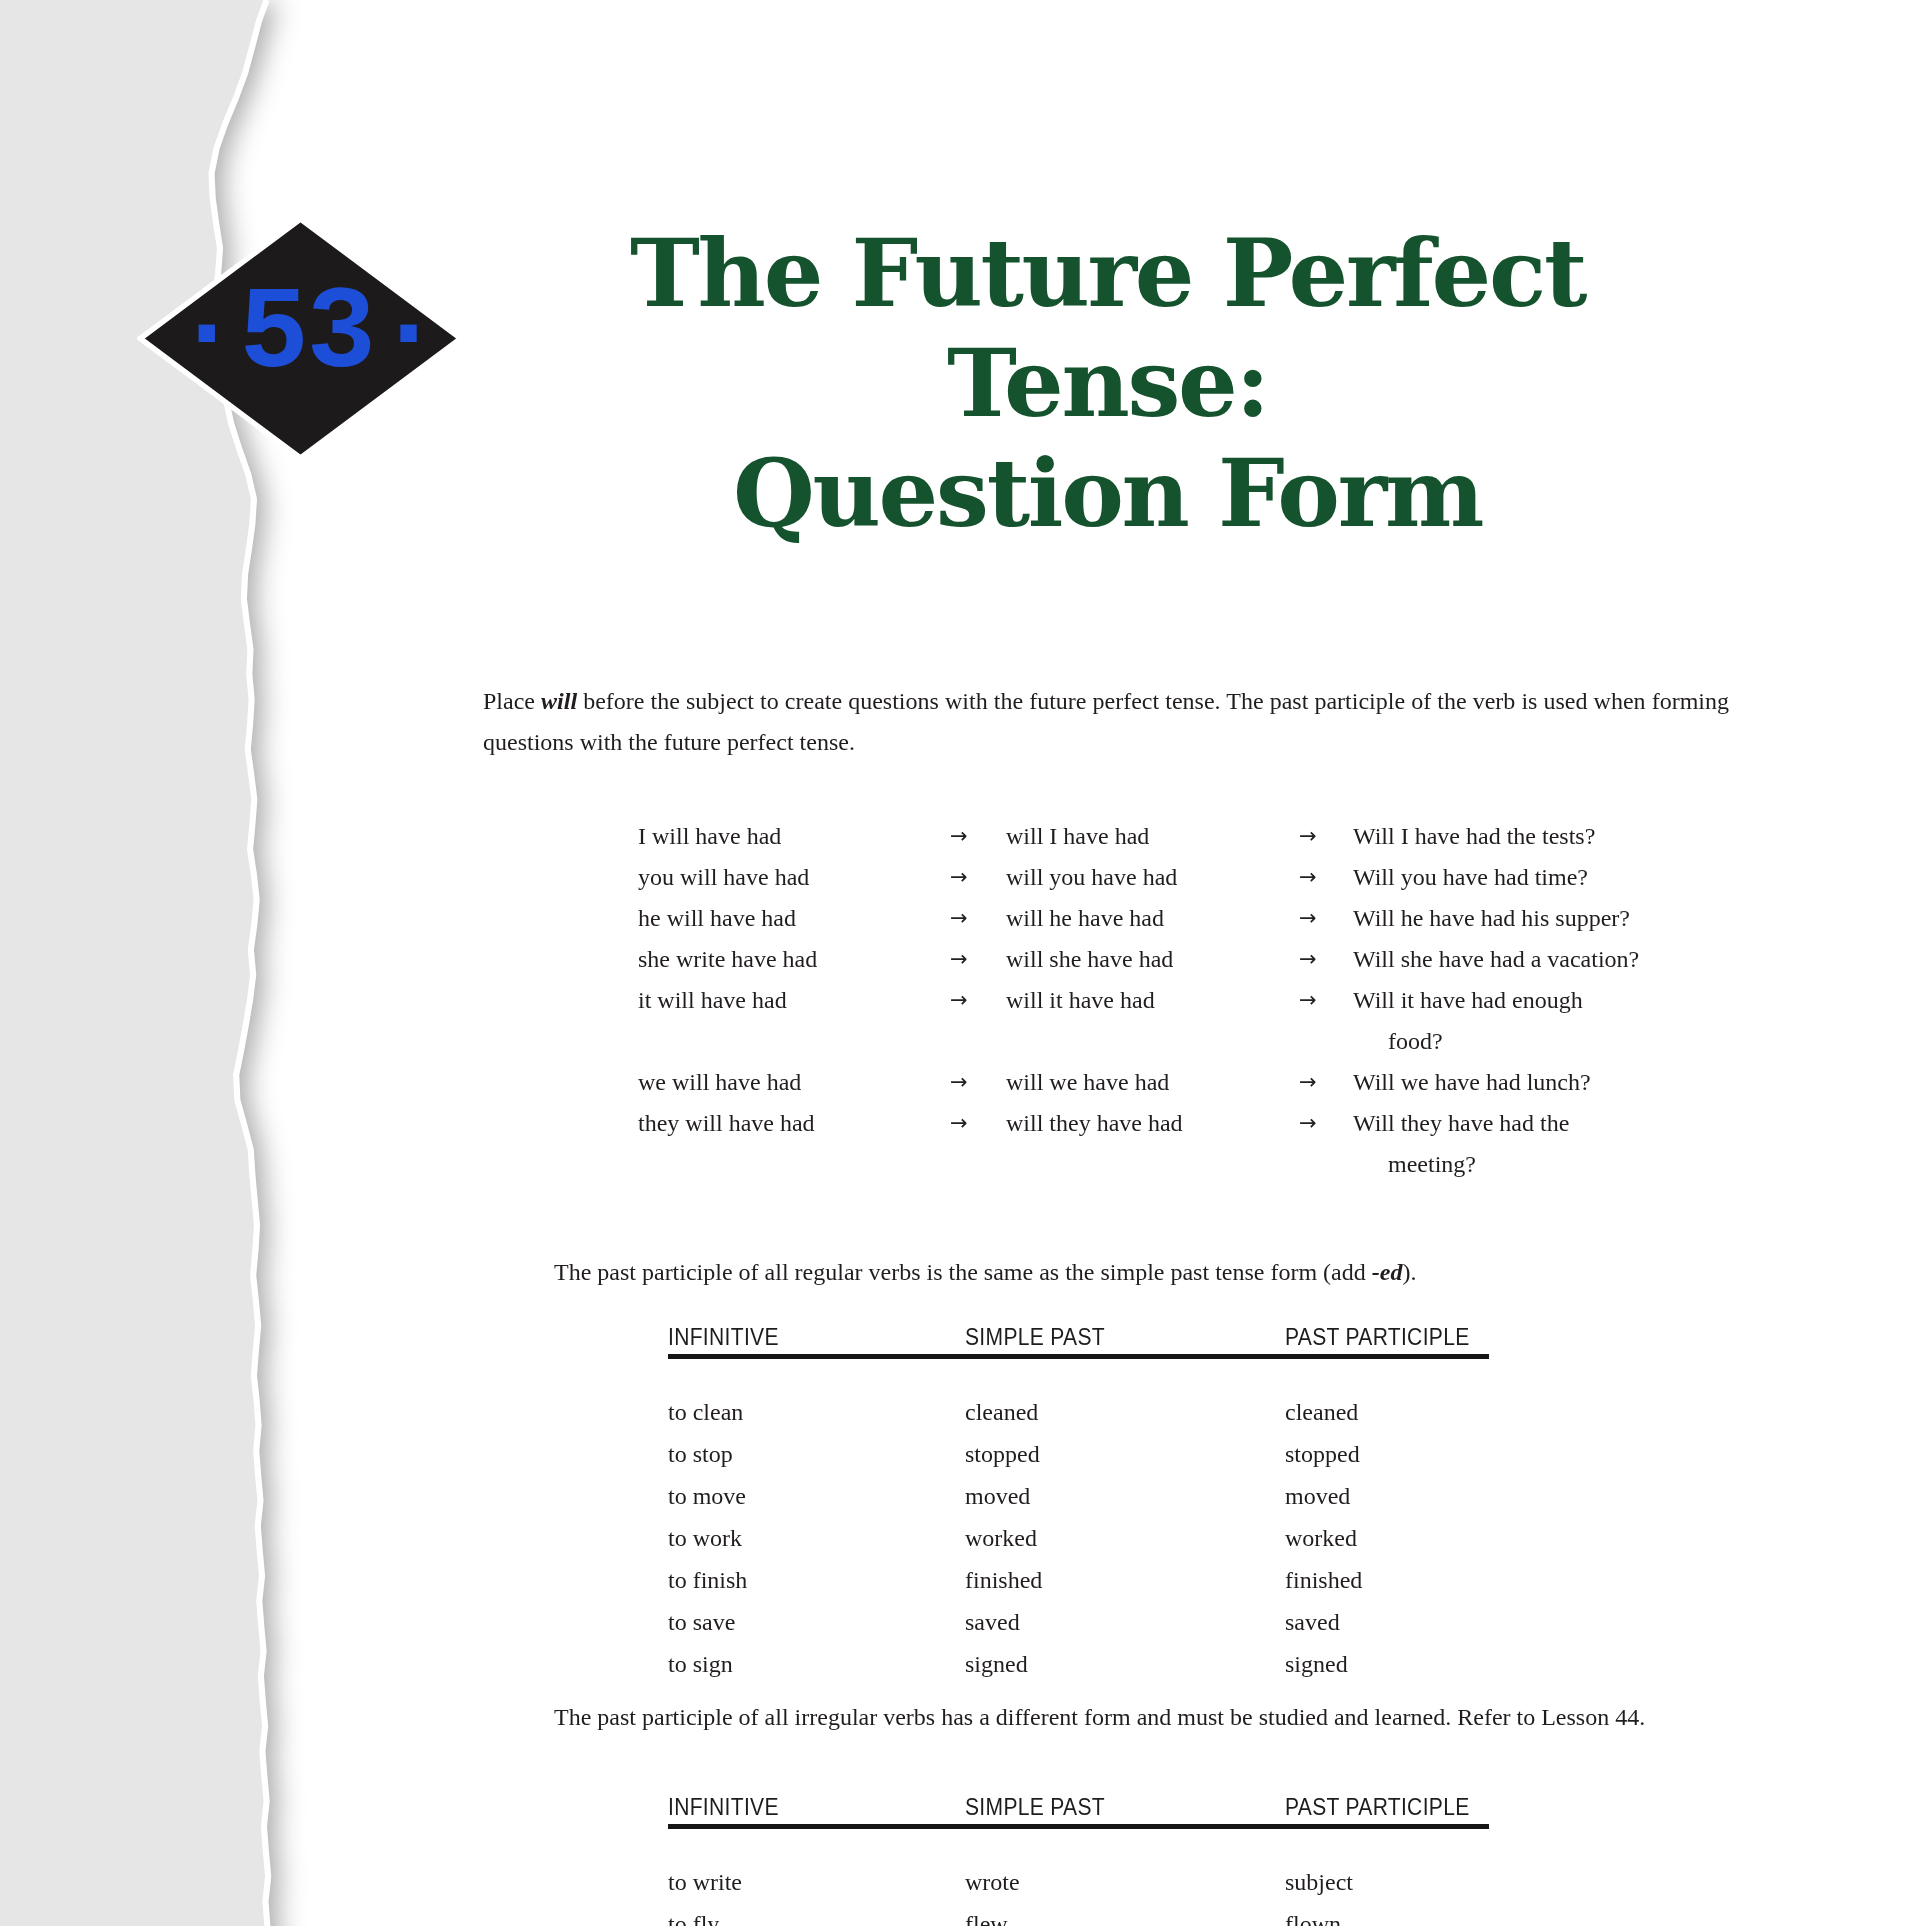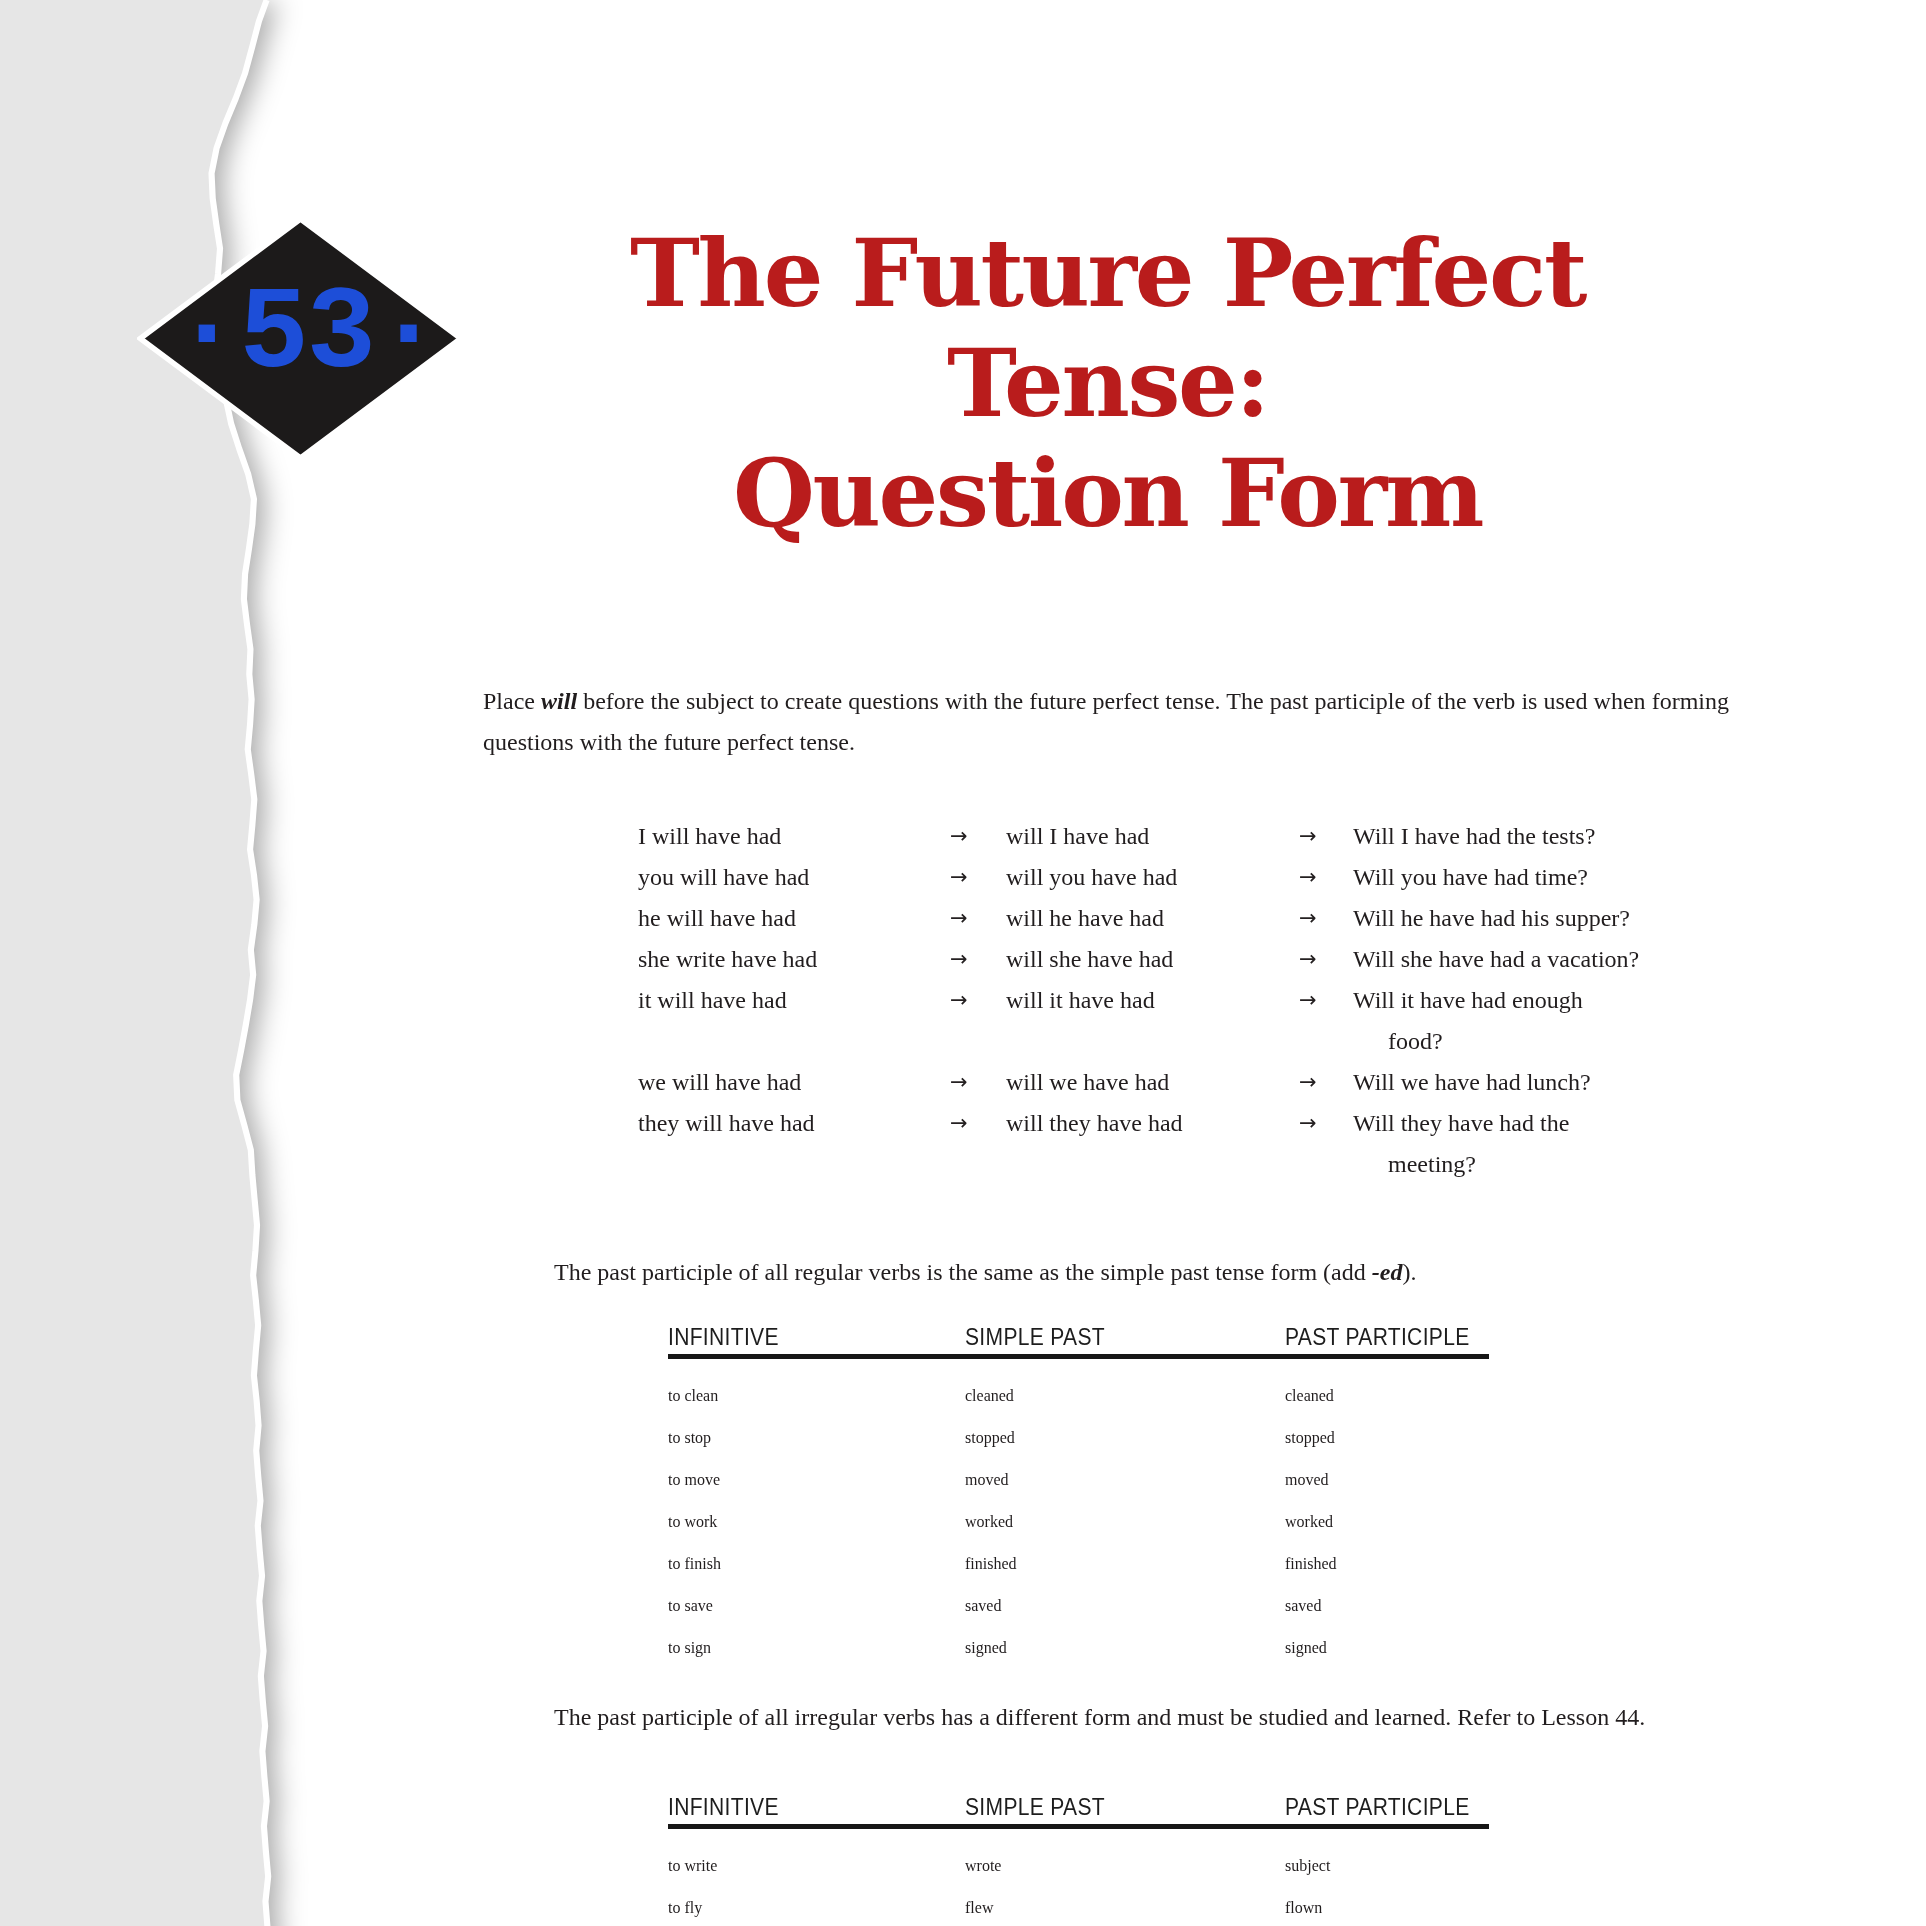--- a/index.html
+++ b/index.html
@@ -8,21 +8,21 @@
   #bg{position:absolute;left:0;top:0;z-index:0;}
 
   
   #badge{position:absolute;left:137px;top:216px;width:327px;height:245px;z-index:5;}
   #badge svg{position:absolute;left:0;top:0;}
   #badge .num{position:absolute;left:6px;top:0;width:100%;height:100%;display:flex;align-items:center;justify-content:center;
       font-family:Liberation Mono, monospace;font-weight:700;font-size:116px;color:#1d4ed8;letter-spacing:-2.3px;padding-bottom:7px;box-sizing:border-box;}
 
   
   #title{position:absolute;left:474px;top:218px;width:1267px;z-index:6;text-align:center;
-      font-family:"DejaVu Serif",serif;font-weight:700;font-size:94px;line-height:110px;letter-spacing:-2.3px;color:#b91c1c;}
+      font-family:"DejaVu Serif",serif;font-weight:700;font-size:94px;line-height:110px;letter-spacing:-2.3px;color:#14532d;}
 
   .para{position:absolute;left:483px;width:1246px;font-size:24px;line-height:41px;text-align:justify;z-index:6;}
   .para .bi{font-weight:700;font-style:italic;}
   #intro{top:657px;}
   #regular-note{top:1228px;text-indent:71px;}
   #irregular-note{top:1673px;text-indent:71px;}
 
   
   #conj{position:absolute;left:632px;top:816px;z-index:6;font-size:24px;line-height:41px;}
   .conj-row{display:grid;grid-template-columns:312px 56px 293px 54px 408px;align-items:start;margin-left:6px;}
@@ -30,21 +30,21 @@
   .cont{display:block;padding-left:35px;}
 
   
   .vtable{position:absolute;left:668px;z-index:6;}
   #table-regular{top:1326px;}
   #table-irregular{top:1796px;}
   .vhead{display:grid;grid-template-columns:297px 320px auto;line-height:23px;}
   .vhead span{font-family:"Liberation Sans",sans-serif;font-size:27px;color:#1d1d1d;
       display:inline-block;transform:scale(0.78,0.92);transform-origin:0 50%;letter-spacing:0.4px;white-space:nowrap;}
   .rule{width:821px;height:5px;background:#161616;margin-top:5.4px;}
-  .vrows{margin-top:16px;font-size:16px;line-height:42px;}
+  .vrows{margin-top:32px;font-size:24px;line-height:42px;}
   .vrow{display:grid;grid-template-columns:297px 320px auto;}
 </style>
 </head>
 <body>
 
 <div id="page">
 
   <svg id="bg" width="1965" height="2514" viewBox="0 0 5100 6525">
     <defs>
       <filter id="tearShadow" x="-10%" y="-5%" width="130%" height="110%">

